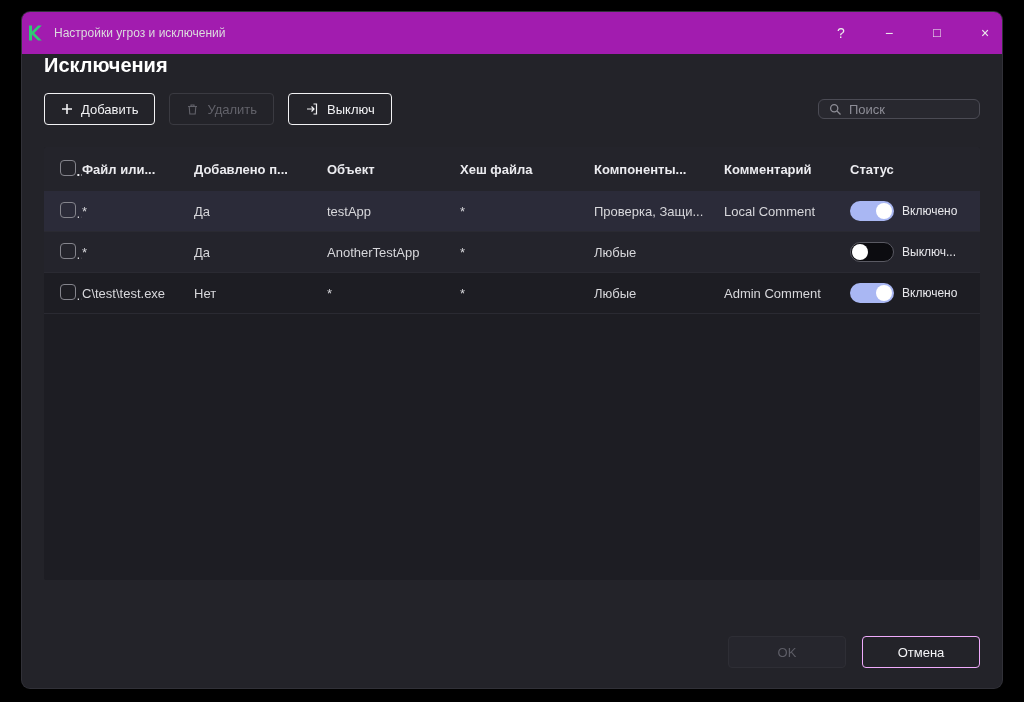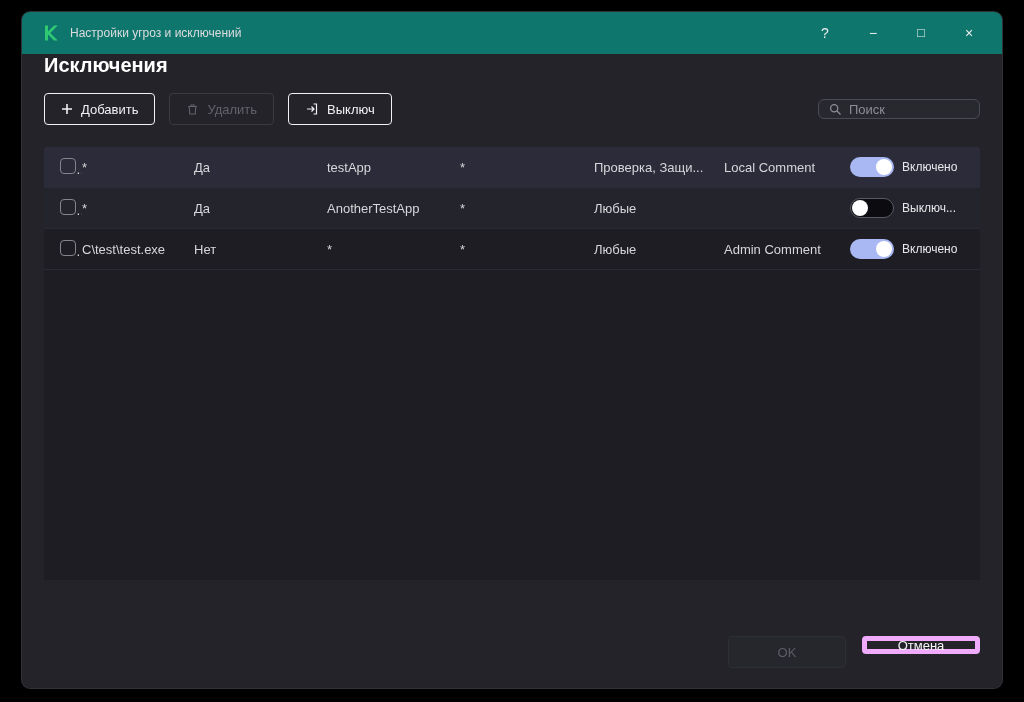--- a/index.html
+++ b/index.html
@@ -3,21 +3,21 @@
 <meta charset="utf-8">
 <style>
   * { margin:0; padding:0; box-sizing:border-box; }
   html,body { width:1024px; height:702px; background:#000; font-family:"Liberation Sans",sans-serif; overflow:hidden; }
 
   .window { position:absolute; left:22px; top:12px; width:980px; height:676px;
     background:#232329; border-radius:8px; overflow:hidden;
     display:flex; flex-direction:column; box-shadow:0 0 0 1px #313138; }
 
   
-  .titlebar { height:42px; flex:0 0 auto; background:#0f766e; display:flex; align-items:center; padding:0 20px; }
+  .titlebar { height:42px; flex:0 0 auto; background:#a21caf; display:flex; align-items:center; padding:0 4px; }
   .logo { width:18px; height:18px; display:inline-flex; }
   .titlebar .title { margin-left:10px; font-size:12px; color:#dcdcde; }
   .win-controls { margin-left:auto; display:flex; align-items:center; gap:30px; padding-right:4px; }
   .win-btn { color:#eceded; font-size:14px; width:18px; text-align:center; cursor:default; line-height:18px; }
   .win-btn.max { font-size:13px; }
 
   
   .content { flex:1; display:flex; flex-direction:column; padding:0 22px; }
   .page-title { font-size:20px; font-weight:700; color:#ffffff; }
 
@@ -56,21 +56,21 @@
   .toggle .knob { position:absolute; top:2px; width:16px; height:16px; border-radius:50%; background:#ffffff; }
   .toggle.on .knob { right:2px; }
   .toggle.off .knob { left:1px; top:1px; }
   .status-label { font-size:12px; color:#e8e8ec; white-space:nowrap; overflow:hidden; text-overflow:ellipsis; }
 
   
   .spacer { flex:1; }
   .footer { display:flex; justify-content:flex-end; gap:16px; margin-bottom:20px; }
   .btn-ok { min-width:118px; height:32px; border-radius:4px; background:#26262d; border:1px solid #2e2e35;
     color:#5d5d66; font-size:13px; display:inline-flex; align-items:center; justify-content:center; }
-  .btn-cancel { min-width:118px; height:18px; border-radius:4px; background:transparent; border:5px solid #f0abfc;
+  .btn-cancel { min-width:118px; height:32px; border-radius:4px; background:transparent; border:1px solid #f0abfc;
     color:#f5f5f7; font-size:13px; display:inline-flex; align-items:center; justify-content:center; }
 
   svg { display:block; }
 </style>
 </head>
 <body>
 
 <div class="window">
 
   <div class="titlebar">
@@ -127,20 +127,32 @@
           <svg width="13" height="13" viewBox="0 0 13 13">
               <circle cx="5.2" cy="5.2" r="3.6" fill="none" stroke="#8d8d96" stroke-width="1.3"></circle>
               <path d="M8 8l3.5 3.5" stroke="#8d8d96" stroke-width="1.3"></path>
             </svg>
         </span>
         <input type="text" placeholder="Поиск" style="">
       </div>
     </div>
 
     <div class="table">
+      <div class="thead" id="table-head">
+        <div class="hcell c-check">
+          <span class="checkbox"></span>
+        </div>
+      <div class="hcell">Файл или...</div>
+          <div class="hcell sep">Добавлено п...</div>
+          <div class="hcell sep">Объект</div>
+          <div class="hcell sep">Хеш файла</div>
+          <div class="hcell sep">Компоненты...</div>
+          <div class="hcell sep">Комментарий</div>
+          <div class="hcell sep">Статус</div>
+        </div>
       <div id="table-rows">
           <div class="trow">
             <div class="cell c-check"><span class="checkbox"></span></div>
             <div class="cell">*</div>
             <div class="cell">Да</div>
             <div class="cell">testApp</div>
             <div class="cell">*</div>
             <div class="cell">Проверка, Защи...</div>
             <div class="cell">Local Comment</div>
             <div class="cell c-status">

